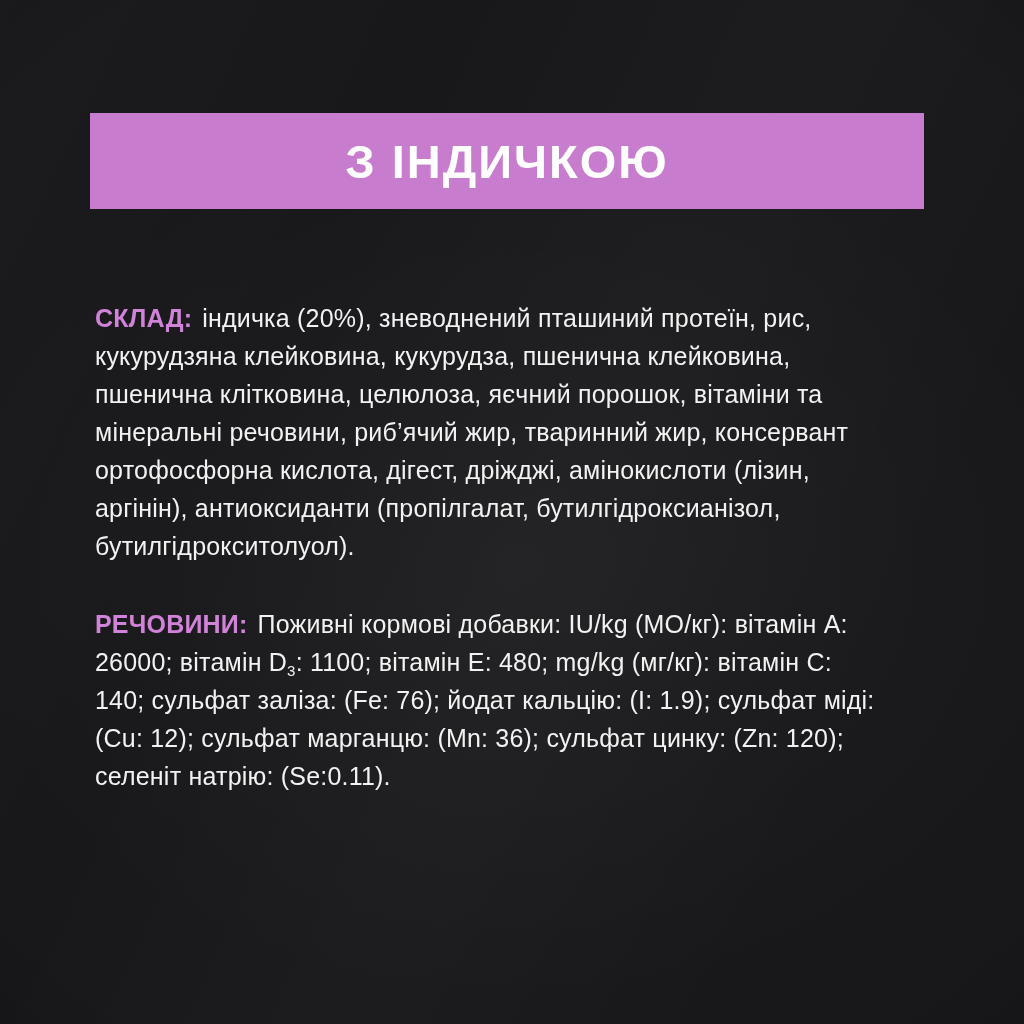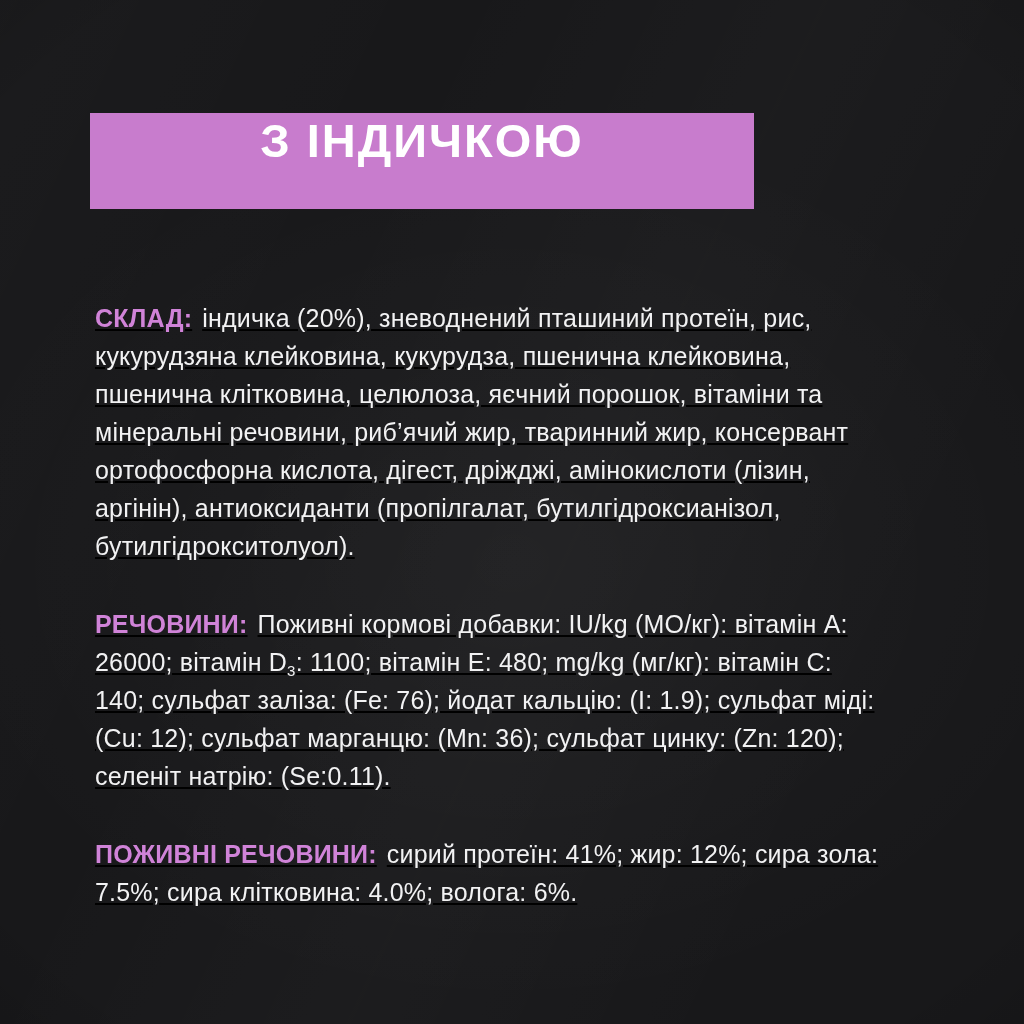--- a/index.html
+++ b/index.html
@@ -20,42 +20,41 @@
       radial-gradient(ellipse 900px 700px at 50% 55%, rgba(255,255,255,0.035), rgba(0,0,0,0) 65%),
       linear-gradient(115deg, rgba(255,255,255,0.015) 0%, rgba(0,0,0,0.0) 30%, rgba(255,255,255,0.02) 55%, rgba(0,0,0,0) 80%),
       radial-gradient(ellipse 1200px 1100px at 50% 50%, rgba(0,0,0,0) 55%, rgba(0,0,0,0.5) 100%);
     overflow: hidden;
   }
 
   .banner {
     position: absolute;
     left: 90px;
     top: 113px;
-    width: 664px;
+    width: 834px;
     height: 96px;
     background: #c87ccd;
     display: flex;
-    align-items: flex-start;
+    align-items: center;
     justify-content: center;
   }
 
   .banner-title {
     color: #ffffff;
     font-size: 47px;
     font-weight: bold;
     letter-spacing: 2px;
     white-space: nowrap;
   }
 
   .content {
     position: absolute;
     left: 95px;
     top: 299px;
     width: 885px;
-    text-decoration: underline;
   }
 
   .section {
     font-size: 25px;
     line-height: 38px;
     color: #f2f2f3;
     letter-spacing: 0.2px;
     white-space: pre-line;
     margin-bottom: 40px;
   }
@@ -90,18 +89,16 @@
 ортофосфорна кислота, дігест, дріжджі, амінокислоти (лізин,
 аргінін), антиоксиданти (пропілгалат, бутилгідроксианізол,
 бутилгідрокситолуол).</span></p>
 
     <p class="section"><span class="section-label">РЕЧОВИНИ:</span><span>Поживні кормові добавки: IU/kg (МО/кг): вітамін A:
 26000; вітамін D</span><sub>3</sub><span>: 1100; вітамін E: 480; mg/kg (мг/кг): вітамін C:
 140; сульфат заліза: (Fe: 76); йодат кальцію: (I: 1.9); сульфат міді:
 (Cu: 12); сульфат марганцю: (Mn: 36); сульфат цинку: (Zn: 120);
 селеніт натрію: (Se:0.11).</span></p>
 
-    <p class="section"><span class="section-label">ПОЖИВНІ РЕЧОВИНИ:</span><span>сирий протеїн: 41%; жир: 12%; сира зола:
-7.5%; сира клітковина: 4.0%; волога: 6%.</span></p>
 
   </div>
 
 </div>
 
 </body></html>

